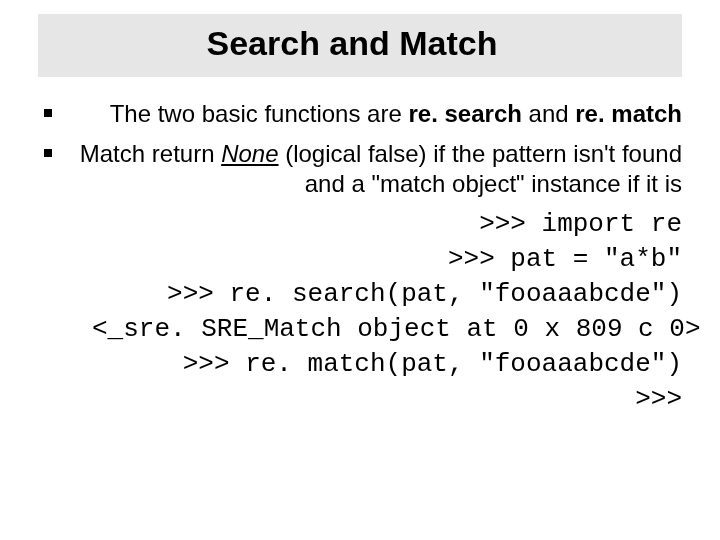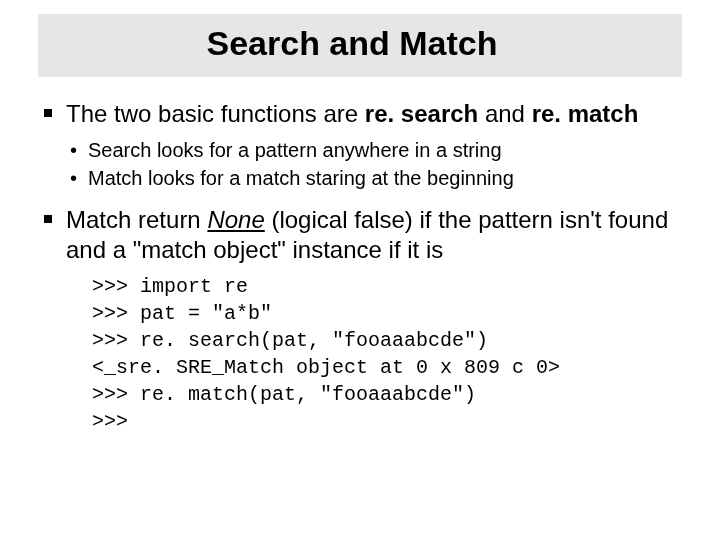--- a/index.html
+++ b/index.html
@@ -26,20 +26,21 @@
   .title-bar h1 {
     margin: 0;
     font-size: 34px;
     font-weight: bold;
     color: #000;
   }
   ul.top {
     list-style: none;
     margin: 0 0 0 6px;
     padding: 0;
+    text-align: right;
   }
   ul.top > li {
     position: relative;
     padding-left: 22px;
     font-size: 24px;
     line-height: 1.25;
     margin-bottom: 10px;
   }
   ul.top > li::before {
     content: "";
@@ -65,43 +66,39 @@
   ul.sub > li::before {
     content: "•";
     position: absolute;
     left: 0;
     top: 0;
     font-size: 20px;
   }
   .code-block {
     margin: 8px 0 0 26px;
     font-family: "Courier New", Courier, monospace;
-    font-size: 20px;
+    font-size: 26px;
     line-height: 1.35;
     white-space: pre;
   }
   .b { font-weight: bold; }
   .i { font-style: italic; text-decoration: underline; }
 </style>
 </head>
 <body>
 
 <div class="slide">
 
   <div class="title-bar">
     <h1>Search and Match</h1>
   </div>
 
   <ul class="top">
     <li>
       <span>The two basic functions are </span><span class="b">re. search</span><span> and </span><span class="b">re. match</span>
-      <ul class="sub">
-        <li>Search looks for a pattern anywhere in a string</li>
-        <li>Match looks for a match staring at the beginning</li>
-      </ul>
     </li>
     <li>
       <span>Match return </span><span class="i">None</span><span> (logical false) if the pattern isn't found and a "match object" instance if it is</span>
       <div class="code-block">&gt;&gt;&gt; import re
 &gt;&gt;&gt; pat = "a*b"
 &gt;&gt;&gt; re. search(pat, "fooaaabcde")
 &lt;_sre. SRE_Match object at 0 x 809 c 0&gt;
 &gt;&gt;&gt; re. match(pat, "fooaaabcde")
 &gt;&gt;&gt;</div>
     </li>

